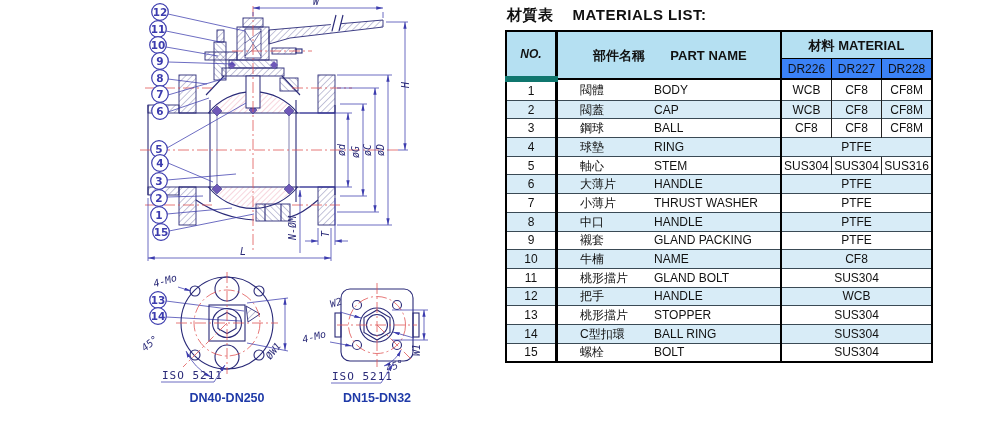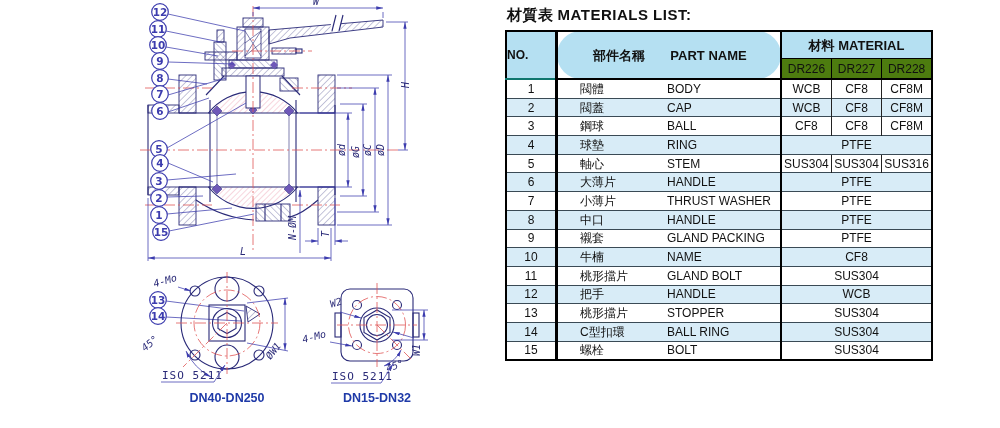--- a/index.html
+++ b/index.html
@@ -15,40 +15,40 @@
   .red{stroke:#e05555;fill:none;stroke-width:0.8;stroke-dasharray:11 3 2 3;}
   .dim{stroke:#3c3cae;fill:none;stroke-width:0.75;}
   .bal{stroke:#3c3cae;fill:#ffffff;stroke-width:1.2;}
   .baltxt{fill:#3c3cae;font:bold 10.5px "DejaVu Sans",sans-serif;text-anchor:middle;}
   .cad{fill:#2a2a78;font:italic 10px "DejaVu Sans Mono",monospace;text-anchor:middle;}
   .cadiso{fill:#2a2a78;font:11px "DejaVu Sans Mono",monospace;letter-spacing:1px;}
   .cadb{fill:#1f3aa8;font:bold 12.5px "Liberation Sans",sans-serif;text-anchor:middle;}
   
   .materials{position:absolute;left:505px;top:6px;width:430px;}
   .mat-title{font-size:15px;font-weight:bold;color:#111;letter-spacing:0.5px;margin:0 0 5px 2px;}
-  .mat-title .zh{margin-right:4px;}
+  .mat-title .zh{margin-right:19px;}
   table.mat{border-collapse:collapse;width:428px;table-layout:fixed;
             font-size:12px;color:#111;}
   table.mat{border:2px solid #000;}
   .mat th,.mat td{padding:0;height:17.7px;line-height:1;font-weight:normal;}
   .mat thead th{background:#b5e0f2;font-weight:bold;}
-  .mat .h-no{width:48px;border-right:3px solid #000;border-bottom:2px solid #0f766e;text-align:left;}
-  .mat .h-name{width:222px;border-right:2px solid #000;border-bottom:2px solid #000;text-align:left;border-radius:24px;}
+  .mat .h-no{width:48px;border-right:3px solid #000;border-bottom:6px solid #0f766e;text-align:center;font-style:italic;}
+  .mat .h-name{width:222px;border-right:2px solid #000;border-bottom:2px solid #000;text-align:left;}
   .mat .h-name .zh{display:inline-block;margin-left:35px;font-size:13px;}
   .mat .h-name .en{display:inline-block;margin-left:22px;font-size:13px;}
   .mat .h-mat{border-bottom:1px solid #000;text-align:center;font-size:13px;height:26px;}
   .mat .h-mat .zh{margin-right:0;}
-  .mat .h-grade{background:#4d7c0f;border-bottom:2px solid #000;border-left:1px solid #000;
+  .mat .h-grade{background:#3b82f6;border-bottom:2px solid #000;border-left:1px solid #000;
                 text-align:center;font-weight:normal;height:19px;width:52px;}
   .mat .h-grade:first-child{border-left:none;}
   .mat tbody td{border-top:1px solid #3a4a55;}
   .mat tbody tr.alt{background:#d8ecf7;}
   .mat .c-no{border-right:3px solid #000;text-align:center;}
   .mat .c-name{border-right:2px solid #000;text-align:left;}
-  .mat .c-name .zh{display:inline-block;width:87px;margin-left:22px;}
+  .mat .c-name .zh{display:inline-block;width:74px;margin-left:22px;}
   .mat .c-name .en{display:inline-block;}
   .mat .c-mat{text-align:center;}
   .mat td.c-mat + td.c-mat{border-left:1px solid #222;}
   .mat .c-merged{text-align:center;margin-left:34px;}
 </style>
 </head>
 <body>
 
 <div class="page">
 

